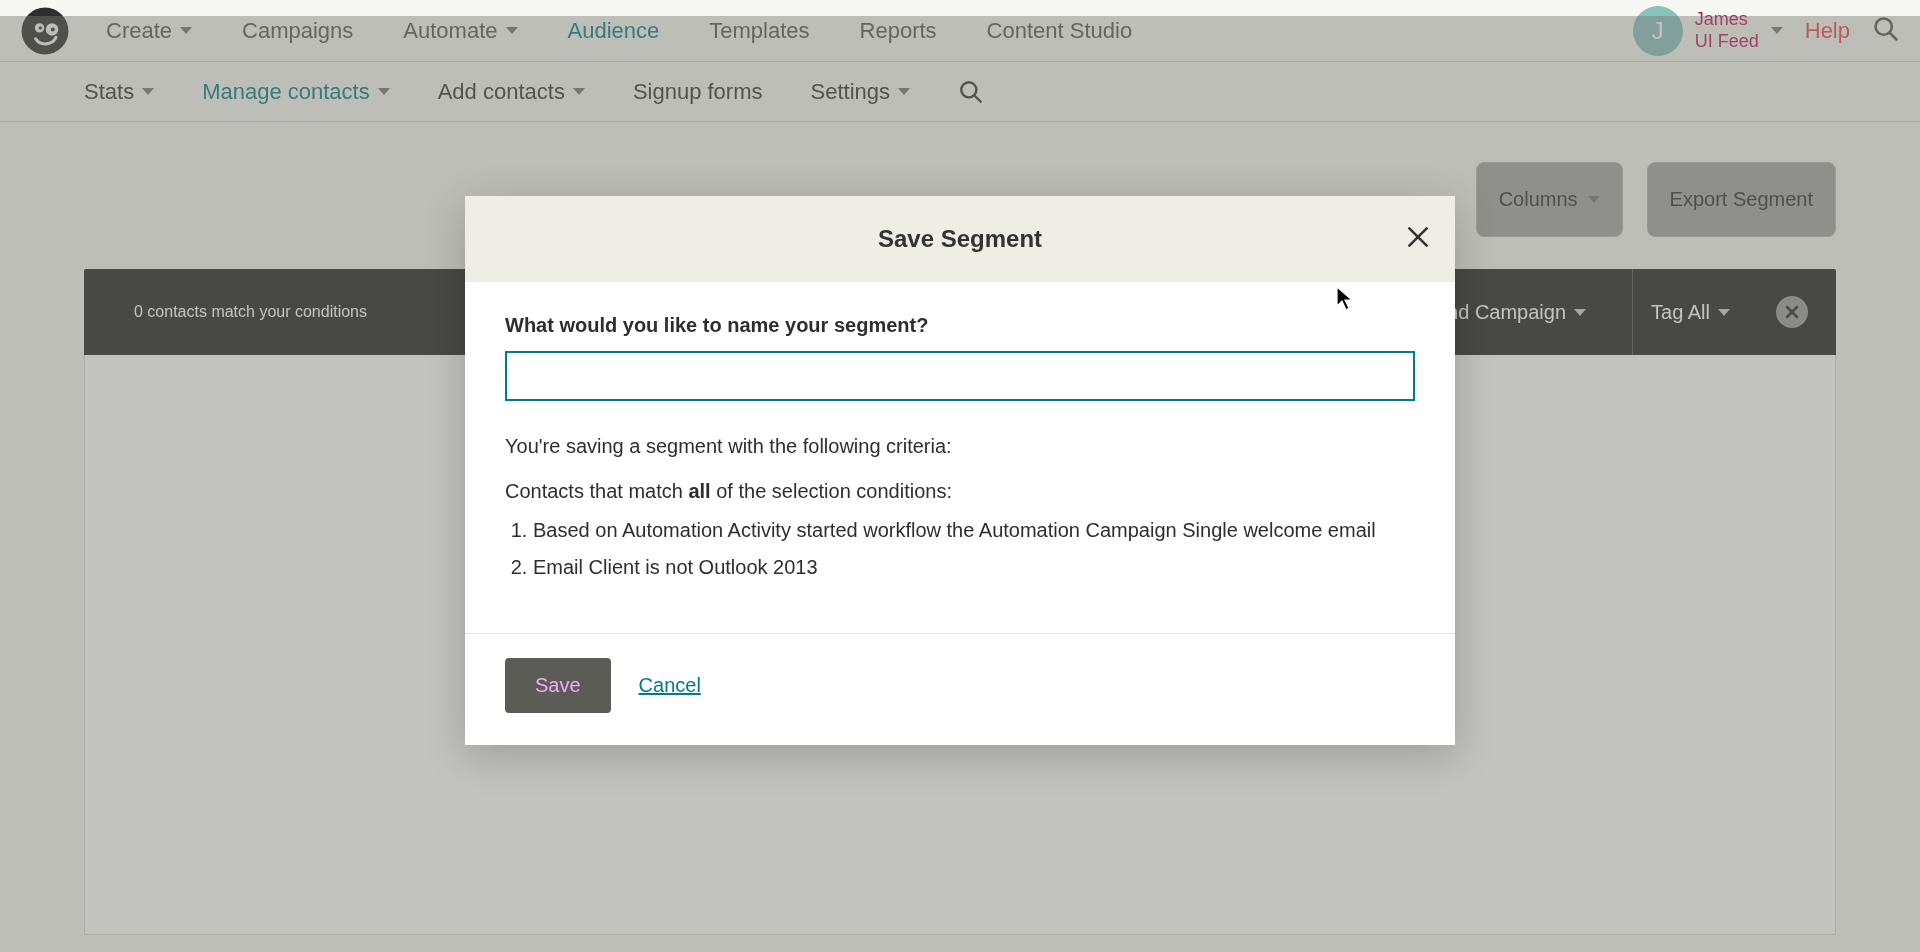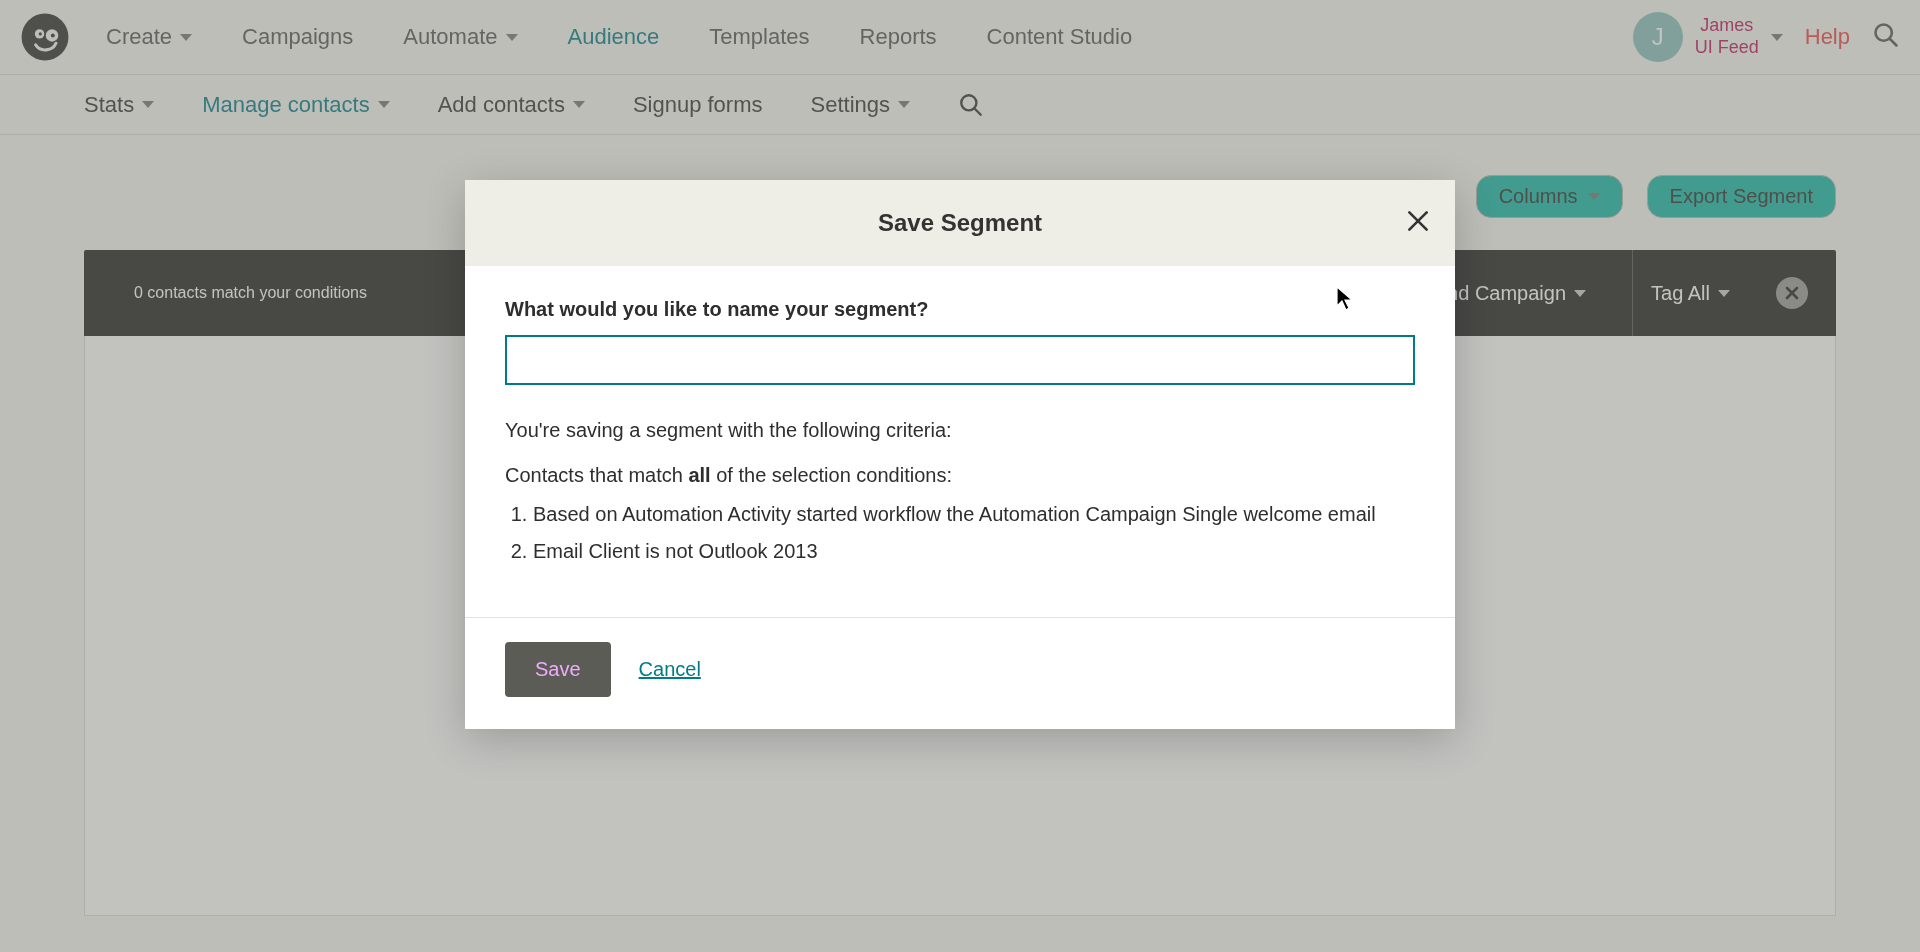--- a/index.html
+++ b/index.html
@@ -7,26 +7,25 @@
     font-family: "Helvetica Neue", Arial, sans-serif;
     background: #f7f7f3;
     color: #2e2e2e;
     width: 1920px;
     height: 952px;
     overflow: hidden;
   }
 
   
   .topnav {
-    height: 75px;
+    height: 62px;
     display: flex;
     align-items: center;
     padding: 16px 20px;
     border-bottom: 1px solid #d9d9d3;
-    text-align: center;
   }
   .logo {
     width: 50px;
     height: 50px;
     margin-right: 36px;
     display: flex;
     align-items: center;
     justify-content: center;
   }
   .logo svg { width: 50px; height: 50px; }
@@ -61,25 +60,25 @@
     padding: 40px 84px 0 84px;
   }
   .toolbar-row {
     display: flex;
     justify-content: flex-end;
     gap: 24px;
     margin-bottom: 32px;
   }
   .toolbar-btn {
     border: 1px solid #b8b8b0;
-    background: #14b8a6;
-    padding: 9px 22px;
+    background: #a3a3a3;
+    padding: 25px 22px;
     font-size: 20px;
     color: #2e2e2e;
-    border-radius: 15px;
+    border-radius: 8px;
     cursor: pointer;
     display: flex; align-items: center; gap: 10px;
   }
 
   .segment-bar {
     background: #222;
     height: 86px;
     display: flex;
     align-items: center;
     justify-content: space-between;
@@ -118,20 +117,21 @@
 
   
   .overlay {
     position: absolute;
     inset: 0;
     background: rgba(120,120,112,0.45);
     display: flex;
     align-items: flex-start;
     justify-content: center;
     padding-top: 180px;
+    margin-top: 16px;
   }
   .modal {
     width: 990px;
     background: #fff;
     box-shadow: 0 10px 40px rgba(0,0,0,0.2);
   }
   .modal-header {
     background: #eeeee6;
     height: 86px;
     display: flex;

